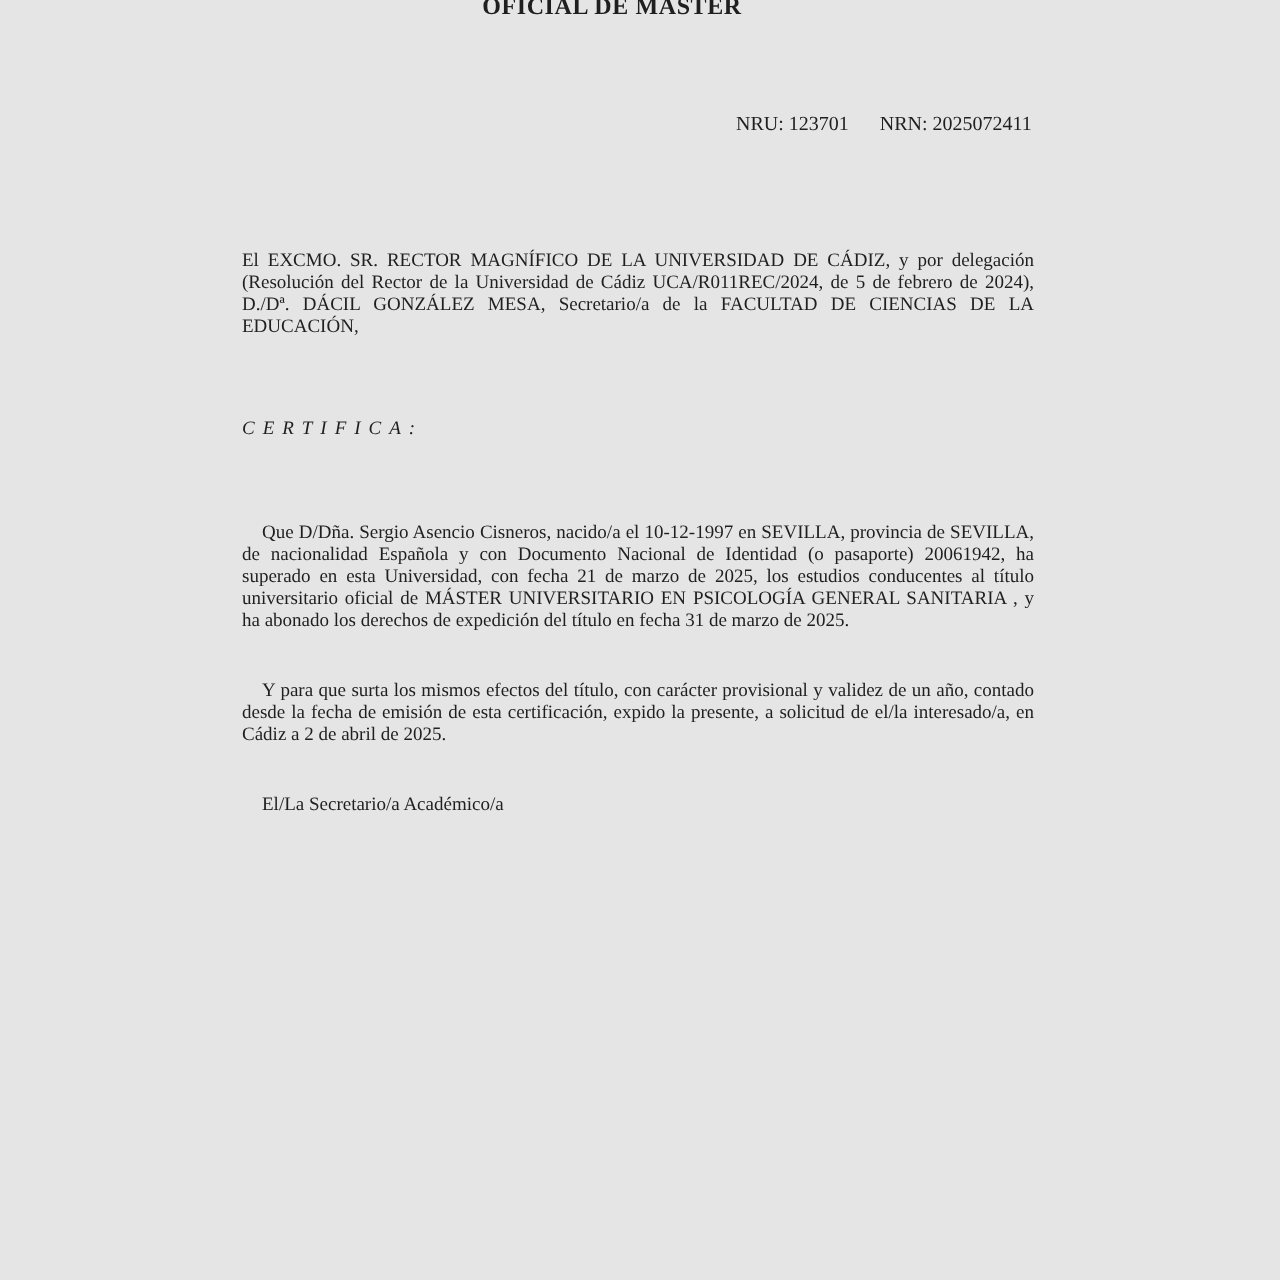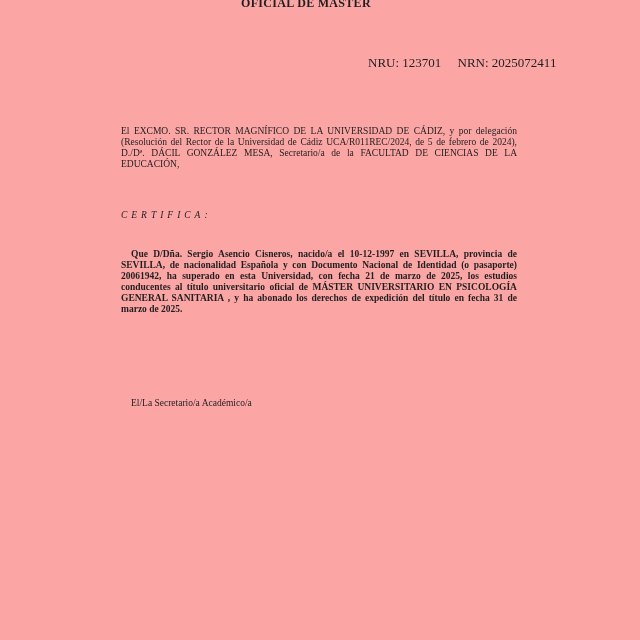--- a/index.html
+++ b/index.html
@@ -4,58 +4,58 @@
 <style>
   html, body {
     margin: 0;
     padding: 0;
     background: #ffffff;
   }
   .page {
     position: relative;
     width: 640px;
     height: 640px;
-    background: #fca5a5;
+    background: #e5e5e5;
     overflow: hidden;
     font-family: "Liberation Serif", serif;
     color: #1f1f1f;
   }
   .doc-title {
     position: absolute;
     top: -3px;
     left: 0;
     width: 612px;
     text-align: center;
     font-size: 12px;
     line-height: 12px;
     font-weight: bold;
     letter-spacing: 0.3px;
     white-space: nowrap;
   }
   .ref-line {
     position: absolute;
     top: 57px;
     left: 368px;
-    font-size: 13px;
+    font-size: 10px;
     line-height: 11px;
     white-space: nowrap;
   }
   .ref-line .nrn {
     margin-left: 13px;
   }
   .para {
     position: absolute;
     left: 121px;
     width: 396px;
     font-size: 9.5px;
     line-height: 11px;
     text-align: justify;
   }
   .issuer-para   { top: 126px; }
-  .student-para  { top: 249px; text-indent: 10px; font-weight: bold; }
+  .student-para  { top: 262px; text-indent: 10px; }
   .validity-para { top: 341px; text-indent: 10px; }
   .certifies {
     position: absolute;
     top: 210px;
     left: 121px;
     font-size: 9.5px;
     line-height: 11px;
     letter-spacing: 0.42em;
     white-space: nowrap;
     font-style: italic;
@@ -81,16 +81,17 @@
     <span class="nru">NRU: 123701</span>
     <span class="nrn">NRN: 2025072411</span>
   </div>
 
   <div class="para issuer-para">El EXCMO. SR. RECTOR MAGNÍFICO DE LA UNIVERSIDAD DE CÁDIZ, y por delegación (Resolución del Rector de la Universidad de Cádiz UCA/R011REC/2024, de 5 de febrero de 2024), D./Dª. DÁCIL GONZÁLEZ MESA, Secretario/a de la FACULTAD DE CIENCIAS DE LA EDUCACIÓN,</div>
 
   <div class="certifies">CERTIFICA:</div>
 
   <div class="para student-para">Que D/Dña. Sergio Asencio Cisneros, nacido/a el 10-12-1997 en SEVILLA, provincia de SEVILLA, de nacionalidad Española y con Documento Nacional de Identidad (o pasaporte) 20061942, ha superado en esta Universidad, con fecha 21 de marzo de 2025, los estudios conducentes al título universitario oficial de MÁSTER UNIVERSITARIO EN PSICOLOGÍA GENERAL SANITARIA , y ha abonado los derechos de expedición del título en fecha 31 de marzo de 2025.</div>
 
+  <div class="para validity-para">Y para que surta los mismos efectos del título, con carácter provisional y validez de un año, contado desde la fecha de emisión de esta certificación, expido la presente, a solicitud de el/la interesado/a, en Cádiz a 2 de abril de 2025.</div>
 
   <div class="signature">El/La Secretario/a Académico/a</div>
 
 </div>
 
 </body></html>

